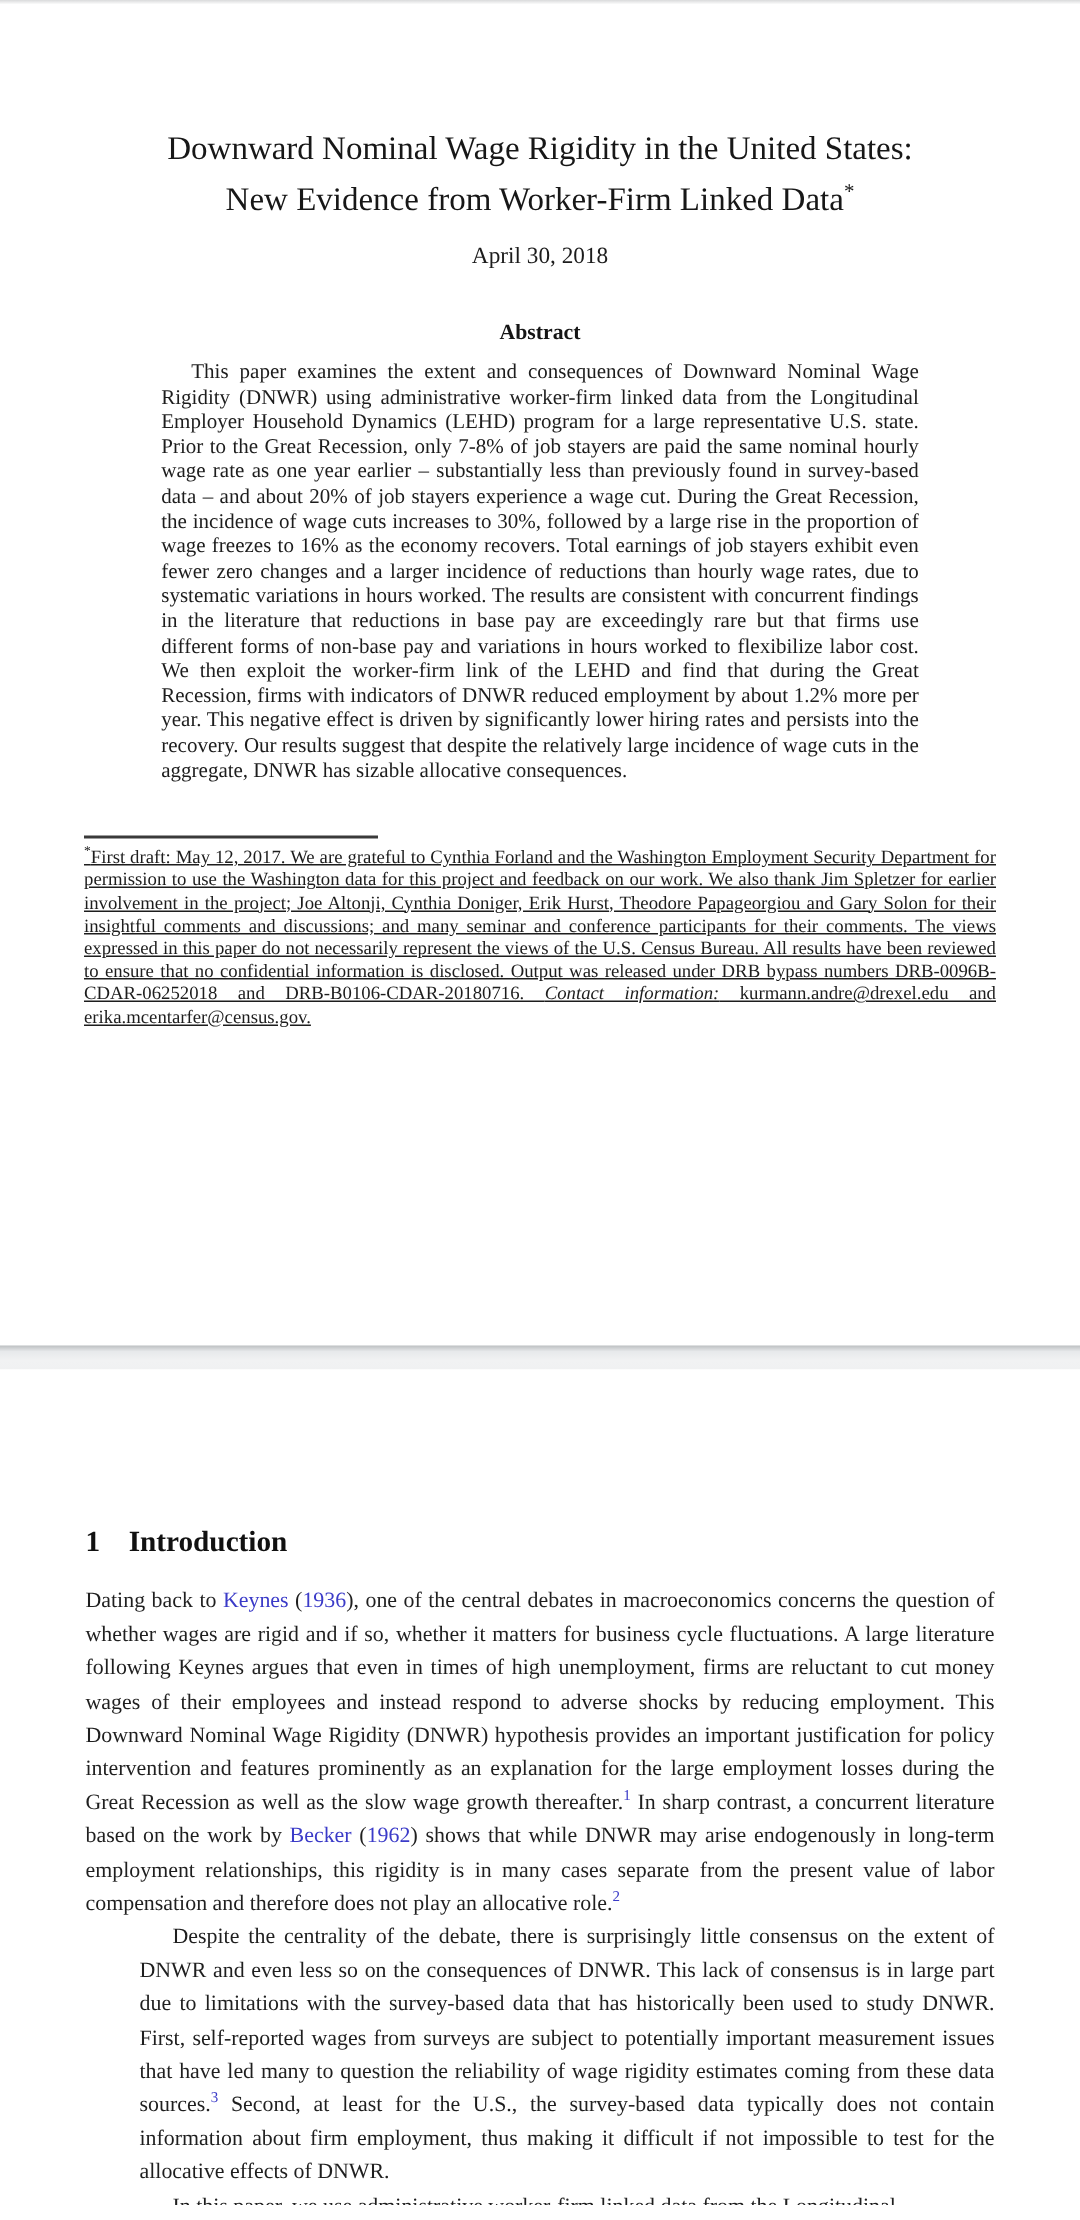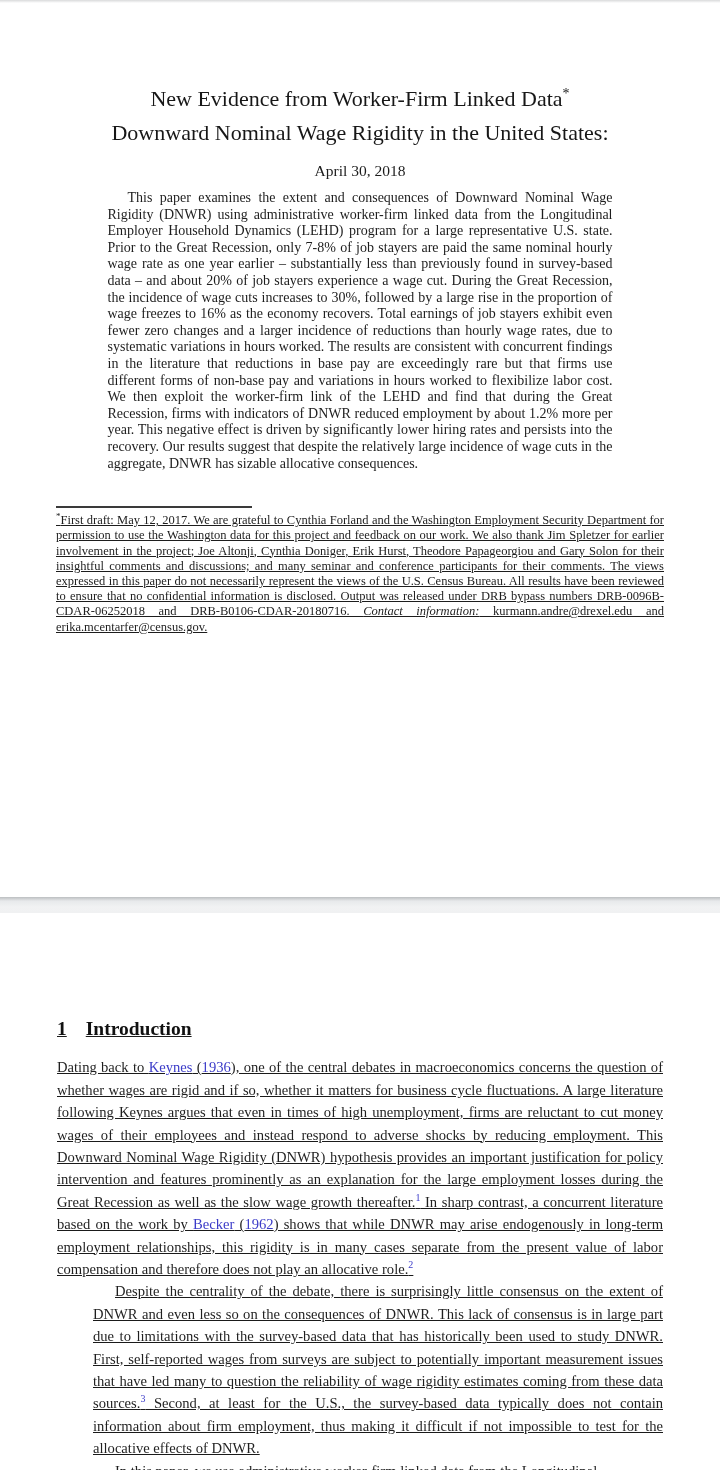--- a/index.html
+++ b/index.html
@@ -98,21 +98,20 @@
   }
 
   
   .page2 {
     height: 567px;
     overflow: hidden;
     background: #ffffff;
   }
   .page2-inner {
     padding: 88px 57px 0 57px;
-    text-decoration: underline;
   }
   .section-heading {
     font-size: 19.5px;
     font-weight: bold;
     color: #111111;
     line-height: 23px;
   }
   .section-heading .sec-num {
     margin-right: 19px;
   }
@@ -143,27 +142,28 @@
   }
 </style>
 </head>
 <body>
 
 <div class="viewport">
 
   <div class="page1">
 
     <div class="title-block">
+      <div>Downward Nominal Wage Rigidity in the United States:</div>
       <div><span>New Evidence from Worker-Firm Linked Data</span><sup>*</sup></div>
-      <div>Downward Nominal Wage Rigidity in the United States:</div>
     </div>
 
 
     <div class="date-line">April 30, 2018</div>
 
+    <div class="abstract-heading">Abstract</div>
 
     <p class="abstract-body">This paper examines the extent and consequences of Downward Nominal Wage Rigidity (DNWR) using administrative worker-firm linked data from the Longitudinal Employer Household Dynamics (LEHD) program for a large representative U.S. state. Prior to the Great Recession, only 7-8% of job stayers are paid the same nominal hourly wage rate as one year earlier – substantially less than previously found in survey-based data – and about 20% of job stayers experience a wage cut. During the Great Recession, the incidence of wage cuts increases to 30%, followed by a large rise in the proportion of wage freezes to 16% as the economy recovers. Total earnings of job stayers exhibit even fewer zero changes and a larger incidence of reductions than hourly wage rates, due to systematic variations in hours worked. The results are consistent with concurrent findings in the literature that reductions in base pay are exceedingly rare but that firms use different forms of non-base pay and variations in hours worked to flexibilize labor cost. We then exploit the worker-firm link of the LEHD and find that during the Great Recession, firms with indicators of DNWR reduced employment by about 1.2% more per year. This negative effect is driven by significantly lower hiring rates and persists into the recovery. Our results suggest that despite the relatively large incidence of wage cuts in the aggregate, DNWR has sizable allocative consequences.</p>
 
     <div class="footnote-rule"></div>
 
     <p class="footnote-body"><sup>*</sup><span>First draft: May 12, 2017.  We are grateful to Cynthia Forland and the Washington Employment Security Department for permission to use the Washington data for this project and feedback on our work.  We also thank Jim Spletzer for earlier involvement in the project; Joe Altonji, Cynthia Doniger, Erik Hurst, Theodore Papageorgiou and Gary Solon for their insightful comments and discussions; and many seminar and conference participants for their comments.  The views expressed in this paper do not necessarily represent the views of the U.S. Census Bureau. All results have been reviewed to ensure that no confidential information is disclosed.  Output was released under DRB bypass numbers DRB-0096B-CDAR-06252018 and DRB-B0106-CDAR-20180716. </span><span class="contact-label">Contact information:</span><span> kurmann.andre@drexel.edu and erika.mcentarfer@census.gov.</span></p>
   </div>
 
   <div class="page-divider"></div>
 

